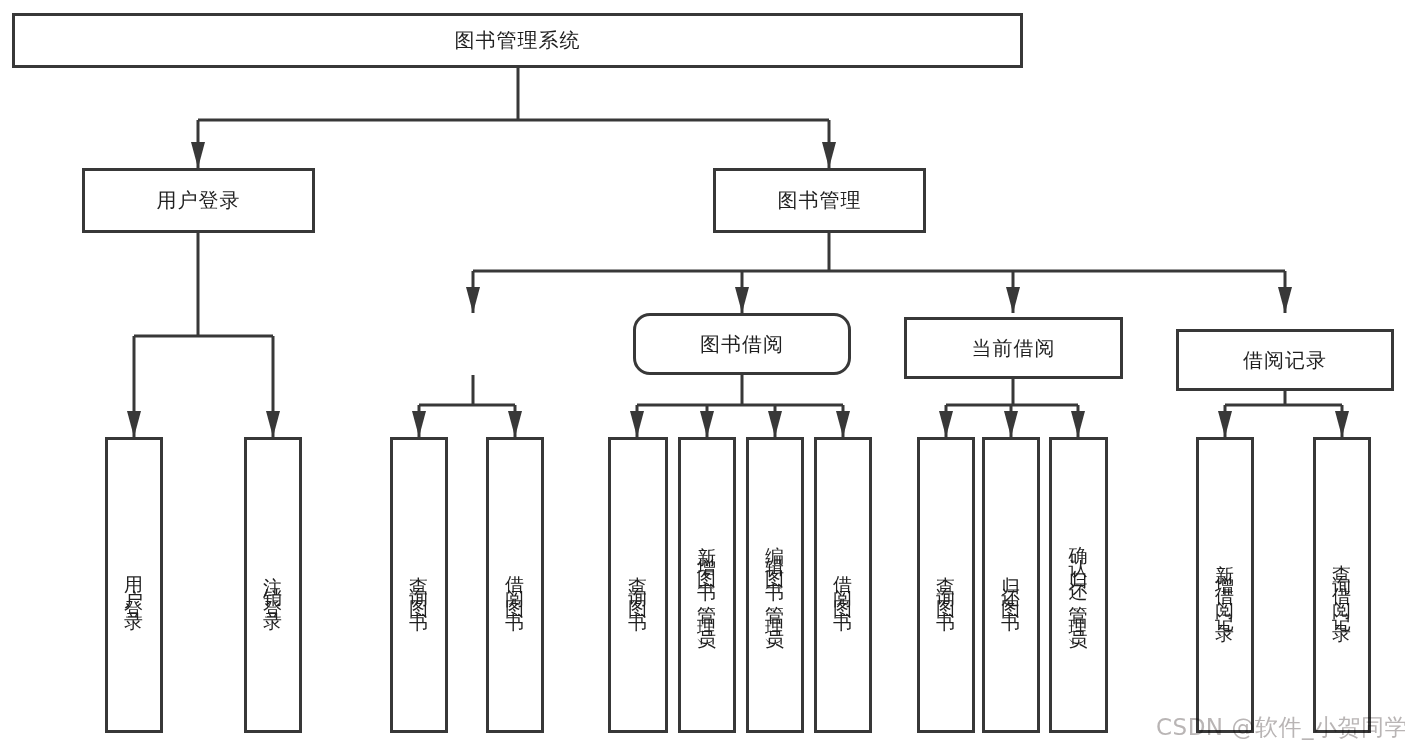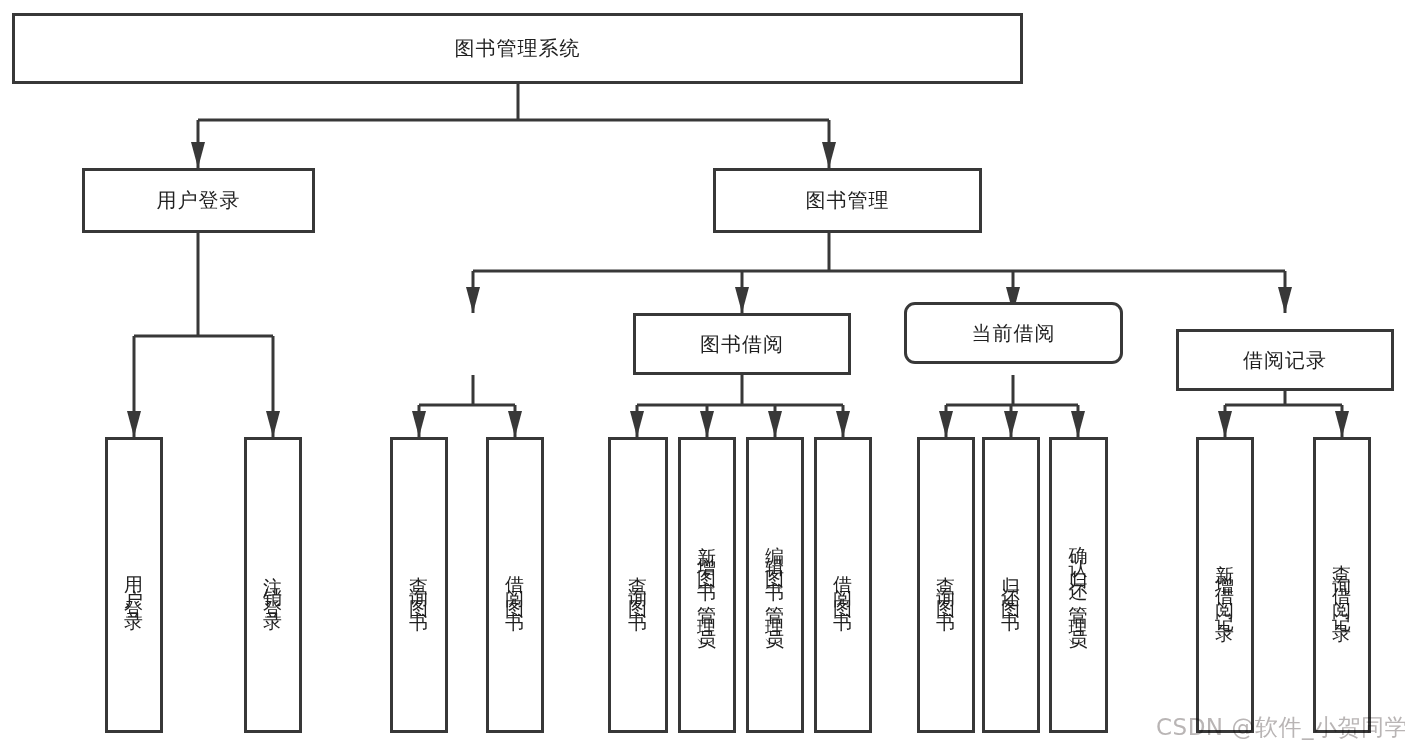--- a/index.html
+++ b/index.html
@@ -30,26 +30,26 @@
     text-align: center;
   }
   .h { font-size: 20px; letter-spacing: 1px; }
   .v {
     writing-mode: vertical-rl;
     font-size: 19px;
     letter-spacing: 12px;
     line-height: 1;
   }
   
-  .n0  { left: 12px;  top: 13px;  width: 1011px; height: 71px; }
+  .n0  { left: 12px;  top: 13px;  width: 1011px; height: 55px; }
   .n1a { left: 82px;  top: 168px; width: 233px;  height: 65px; }
-  .n1b { left: 713px; top: 168px; width: 269px;  height: 65px; text-align: center; }
+  .n1b { left: 713px; top: 168px; width: 213px;  height: 65px; text-align: center; }
   .n2a { left: 363px; top: 313px; width: 220px;  height: 62px; }
-  .n2b { left: 633px; top: 313px; width: 218px;  height: 62px; }
-  .n2c { left: 904px; top: 302px; width: 219px;  height: 62px; border-radius: 11px; }
+  .n2b { left: 633px; top: 313px; width: 218px;  height: 62px; border-radius: 17px; }
+  .n2c { left: 904px; top: 317px; width: 219px;  height: 62px; }
   .n2d { left: 1176px;top: 329px; width: 218px;  height: 62px; }
   .leaf { top: 437px; width: 58px; height: 296px; }
   .la1 { left: 105px; }
   .la2 { left: 244px; }
   .lb1 { left: 390px; }
   .lb2 { left: 486px; }
   .lc1 { left: 608px; width: 60px; }
   .lc2 { left: 678px; }
   .lc3 { left: 746px; }
   .lc4 { left: 814px; }

